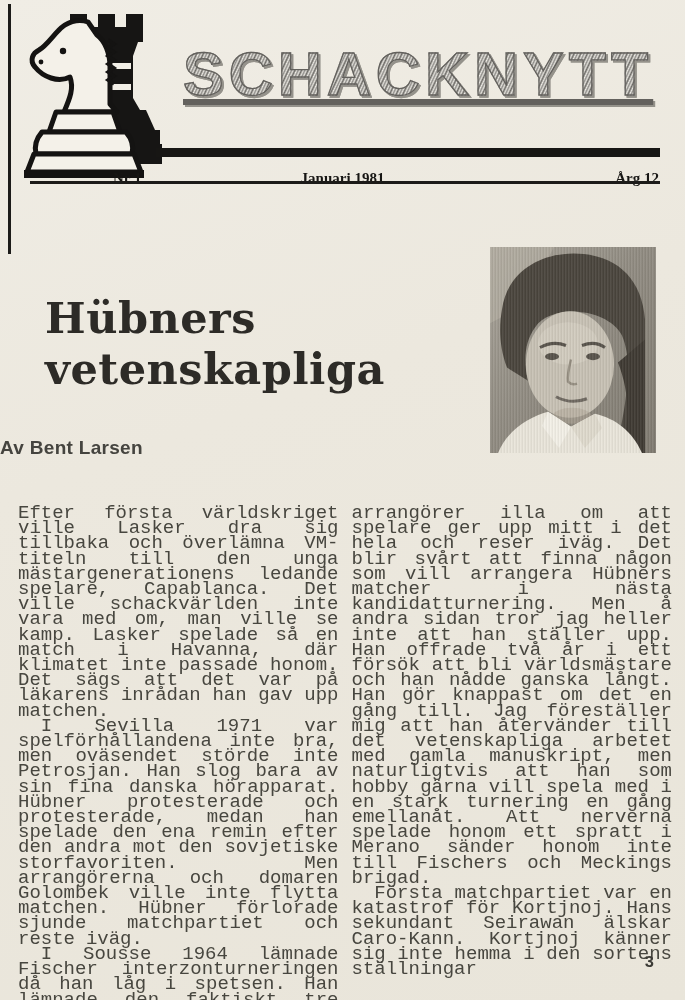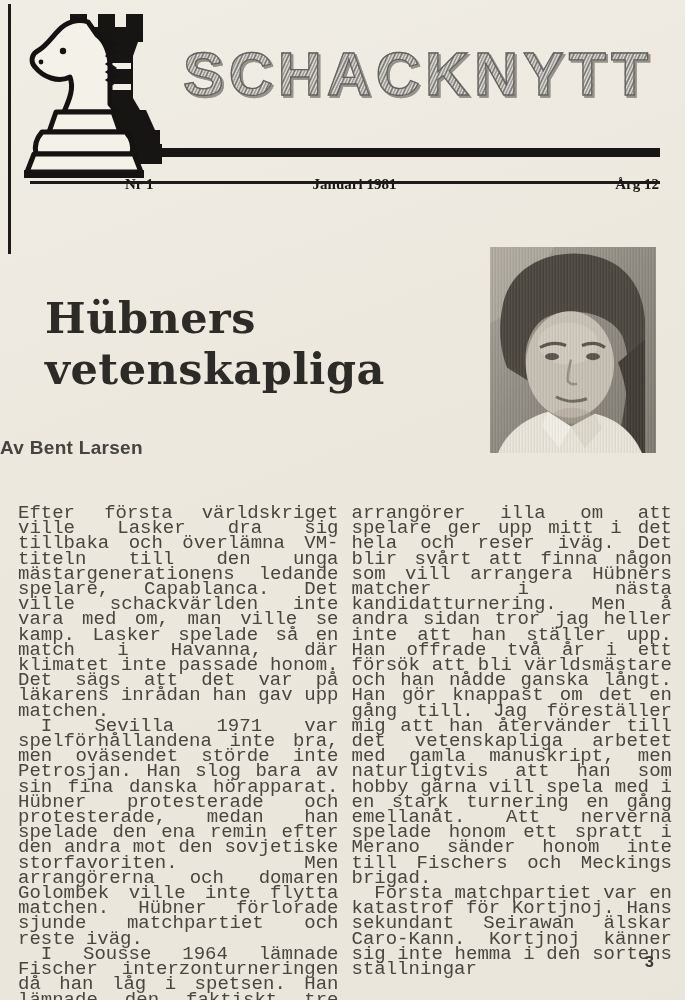--- a/index.html
+++ b/index.html
@@ -14,25 +14,26 @@
   
   .logo{position:absolute;left:12px;top:6px;width:150px;height:180px;}
   .mag-title{
     position:absolute;left:183px;top:44px;margin:0;
     font-size:61px;font-weight:700;letter-spacing:5px;line-height:1;
     font-family:"Liberation Sans",sans-serif;
     background:repeating-linear-gradient(115deg,#efede7 0px,#8f8d89 1.5px,#e2e0da 3px,#6c6a66 4.5px,#d5d3cd 6px);
     -webkit-background-clip:text;background-clip:text;color:transparent;
     -webkit-text-stroke:1.3px #63615d;
     filter:drop-shadow(2px 2px 0 rgba(74,72,68,.55));
+    text-decoration:underline;
   }
   .thick-bar{position:absolute;left:156px;top:148px;width:504px;height:9px;background:#171614;}
   .issue-row span{
-    position:absolute;top:176px;
-    font-family:"Liberation Serif",serif;font-weight:bold;font-size:15px;color:#171614;margin-left:12px;
+    position:absolute;top:170px;
+    font-family:"Liberation Serif",serif;font-weight:bold;font-size:15px;color:#171614;
   }
   .issue-nr{left:113px;}
   .issue-date{left:50%;transform:translateX(-50%);}
   .issue-vol{right:26px;}
   .thin-rule{position:absolute;left:30px;top:181px;width:630px;height:3px;background:#1c1b19;}
 
   
   .headline{
     position:absolute;left:33px;top:281px;margin:12px;
     font-family:"DejaVu Serif","Liberation Serif",serif;font-weight:bold;

